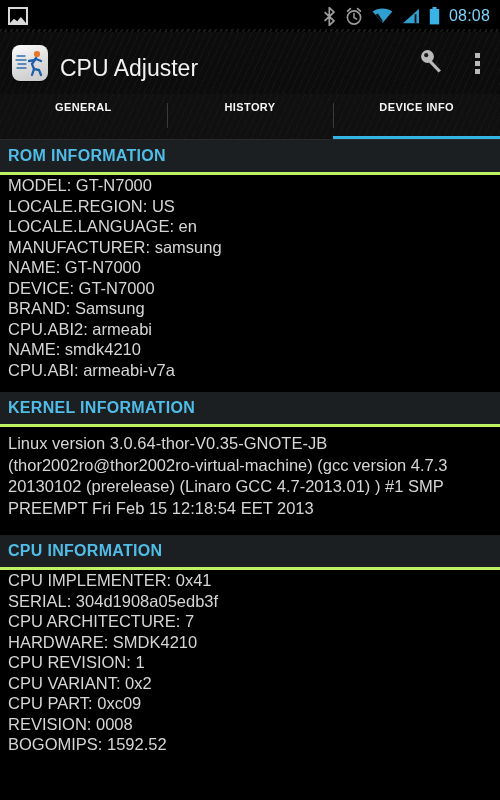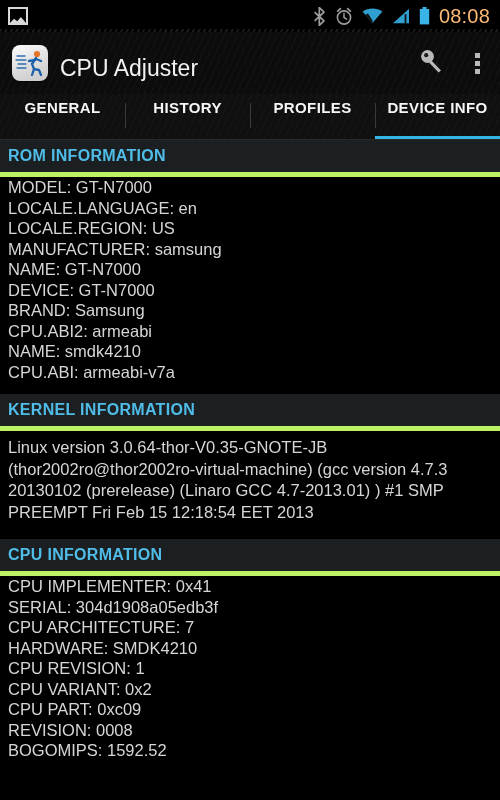--- a/index.html
+++ b/index.html
@@ -26,21 +26,21 @@
   .sb-left { display:flex; align-items:center; gap:6px; }
   .sb-right { margin-left:auto; display:flex; align-items:center; gap:9px; }
   .gallery-icon { width:20px; height:18px; border:2px solid #d8d8d8; position:relative; overflow:hidden; background:#000;}
   .gallery-icon::after{
     content:""; position:absolute; left:0; bottom:0; width:100%; height:7px;
     background:#d8d8d8;
     clip-path:polygon(0% 100%, 25% 40%, 45% 75%, 68% 15%, 100% 100%);
   }
   .sb-ico { display:block; }
   .sb-time {
-    color:#fdba74; font-size:20px; letter-spacing:0.2px;
+    color:#7dd3fc; font-size:16px; letter-spacing:0.2px;
     font-family:"Liberation Sans", sans-serif;
   }
 
   
   .actionbar {
     height:62px; width:100%;
     background:#0c0c0c;
     background-image:repeating-linear-gradient(115deg, rgba(255,255,255,0.030) 0 1px, rgba(0,0,0,0) 1px 6px);
     display:flex; align-items:center;
     padding:0 16px 0 12px;
@@ -65,21 +65,21 @@
   
   .tabbar {
     height:46px; width:100%;
     background:#101010;
     background-image:repeating-linear-gradient(115deg, rgba(255,255,255,0.022) 0 1px, rgba(0,0,0,0) 1px 6px);
     display:flex; align-items:stretch;
     position:relative;
   }
   .tab {
     flex:1; display:flex; align-items:center; justify-content:center;
-    color:#f6f6f6; font-size:15px; font-weight:bold; letter-spacing:0.4px;
+    color:#f6f6f6; font-size:11px; font-weight:bold; letter-spacing:0.4px;
     position:relative; padding-bottom:20px;
   }
   .tab + .tab::before{
     content:""; position:absolute; left:0; top:9px; bottom:12px; width:1px;
     background:#3a3a3a;
   }
   .tab.active::after{
     content:""; position:absolute; left:0; right:0; bottom:0; height:4px;
     background:#33b5e5;
   }
@@ -87,21 +87,21 @@
     content:""; position:absolute; left:0; right:0; bottom:0; height:1px; background:#2a2a2a;
   }
 
   
   .content { position:absolute; top:140px; left:0; right:0; bottom:0; background:#000; overflow:hidden; }
   .section-header {
     background:#1c1f21;
     color:#4fbde8;
     font-size:16px; font-weight:bold; letter-spacing:0.3px;
     padding:7px 8px 7px 8px;
-    border-bottom:5px solid #bef264;
+    border-bottom:3px solid #bef264;
   }
   .section-body { padding:0 8px 6px 8px; }
   .info-line {
     color:#d6d6d6; font-size:16.5px; line-height:20.5px;
     white-space:nowrap;
   }
   .kernel-text {
     color:#d6d6d6; font-size:16.5px; line-height:21.5px;
     padding:6px 0 10px 8px;
     word-break:normal;
@@ -175,35 +175,32 @@
     </div>
   </div>
 
   <div class="tabbar">
     <div class="tab">
       <span>GENERAL</span>
     </div>
     <div class="tab">
       <span>HISTORY</span>
     </div>
-    <div class="tab">
-      <span>PROFILES</span>
-    </div>
     <div class="tab active">
       <span>DEVICE INFO</span>
     </div>
   </div>
 
   <div class="content">
 
     <div class="section-header">ROM INFORMATION</div>
     <div class="section-body">
       <div class="info-line">MODEL: GT-N7000</div>
+      <div class="info-line">LOCALE.REGION: US</div>
       <div class="info-line">LOCALE.LANGUAGE: en</div>
-      <div class="info-line">LOCALE.REGION: US</div>
       <div class="info-line">MANUFACTURER: samsung</div>
       <div class="info-line">NAME: GT-N7000</div>
       <div class="info-line">DEVICE: GT-N7000</div>
       <div class="info-line">BRAND: Samsung</div>
       <div class="info-line">CPU.ABI2: armeabi</div>
       <div class="info-line">NAME: smdk4210</div>
       <div class="info-line">CPU.ABI: armeabi-v7a</div>
     </div>
 
     <div class="spacer-sm"></div>

